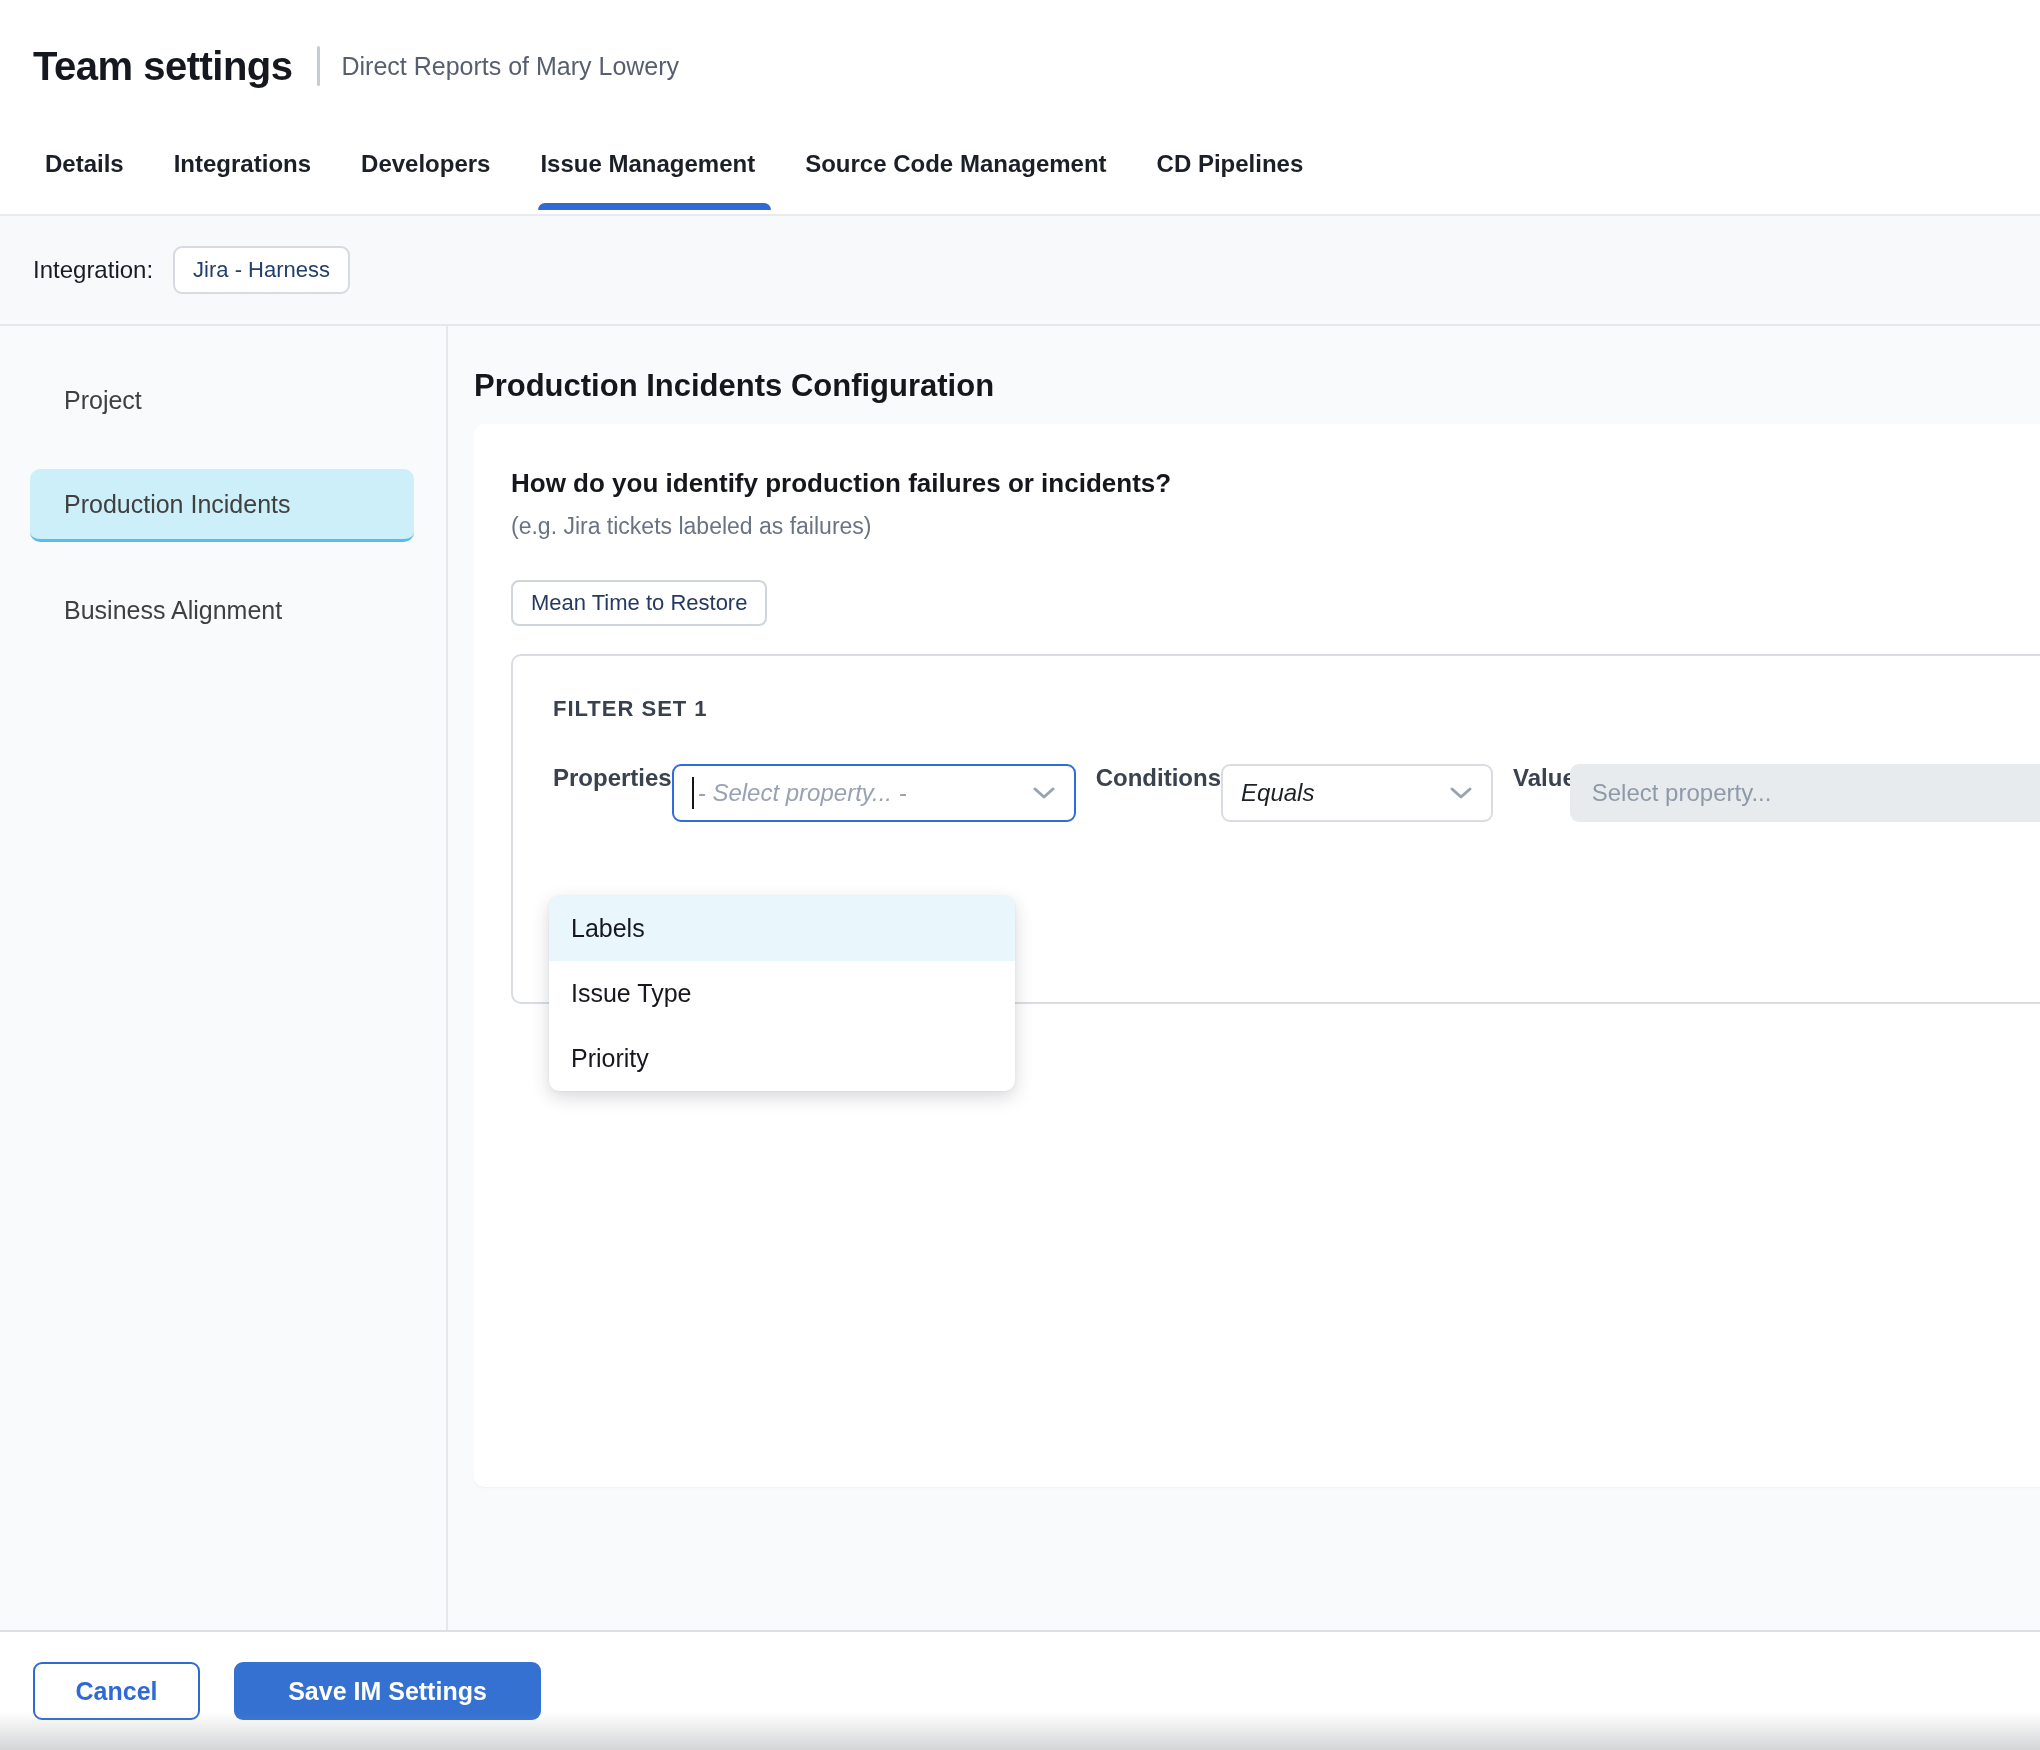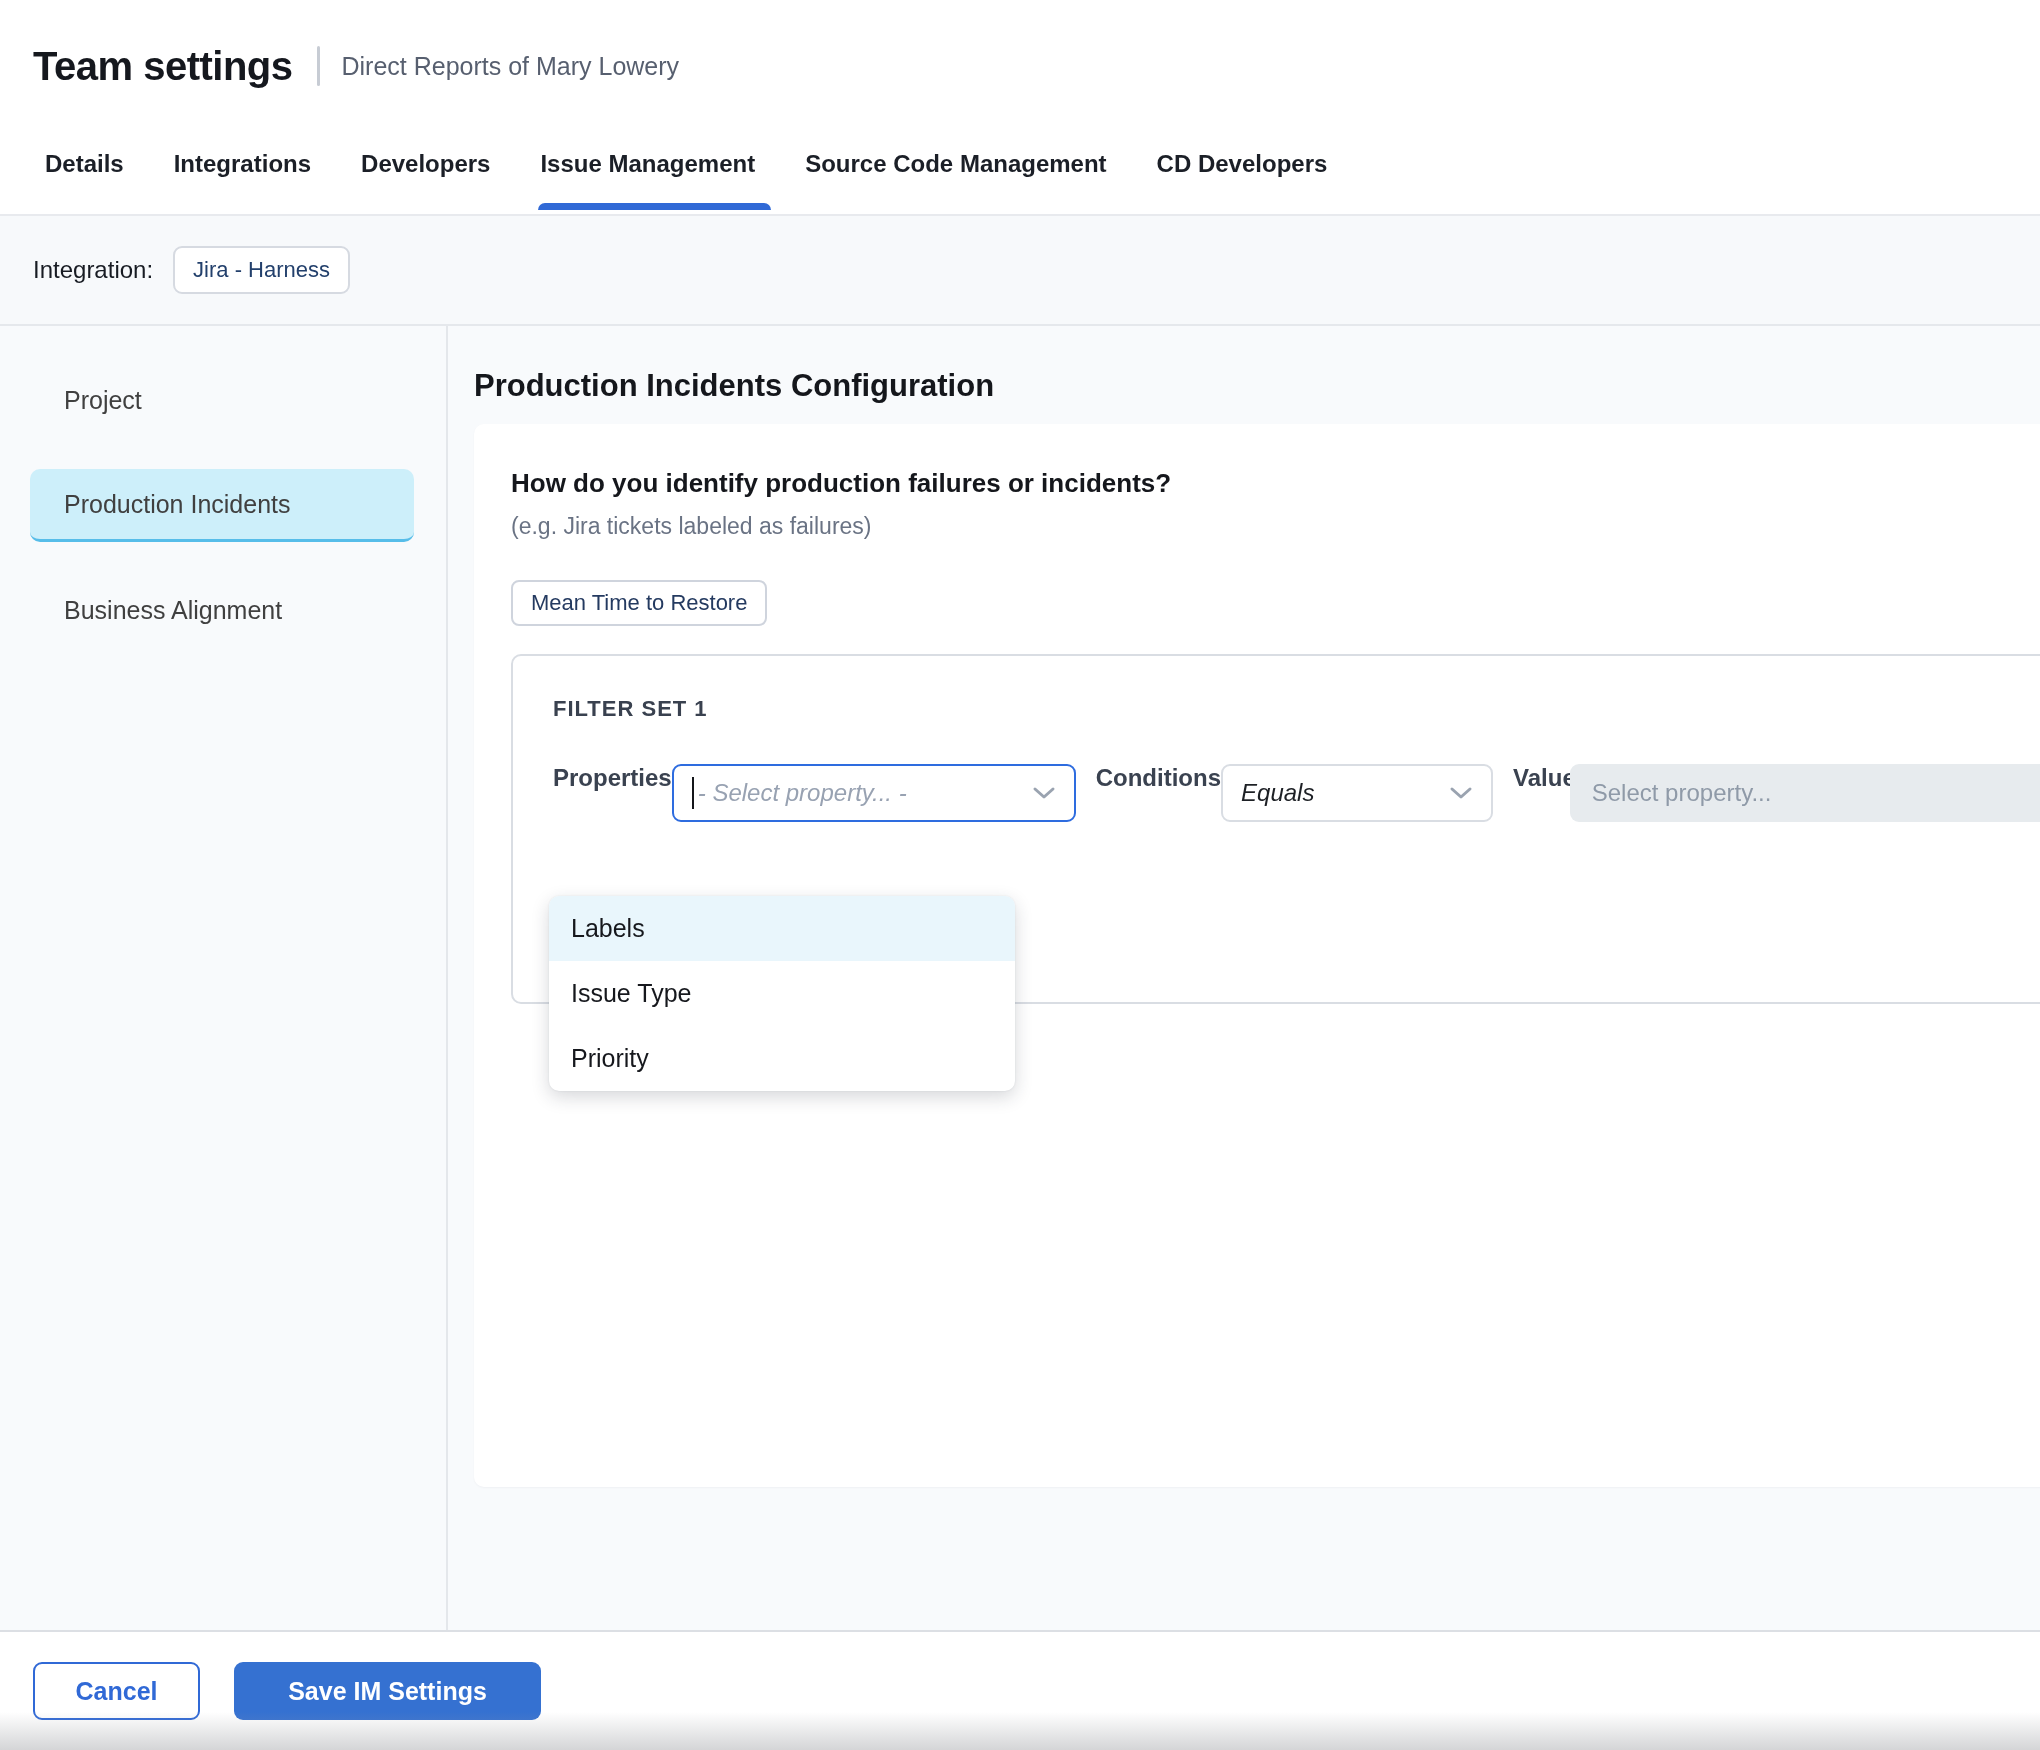--- a/index.html
+++ b/index.html
@@ -83,21 +83,21 @@
   <div class="title-divider"></div>
   <span class="page-subtitle">Direct Reports of Mary Lowery</span>
 </div>
 
 <nav class="tabbar">
   <div class="tab">Details</div>
   <div class="tab">Integrations</div>
   <div class="tab">Developers</div>
   <div class="tab active">Issue Management</div>
   <div class="tab">Source Code Management</div>
-  <div class="tab">CD Developers</div>
+  <div class="tab">CD Pipelines</div>
 </nav>
 
 <div class="integration-bar">
   <span class="integration-label">Integration:</span>
   <span class="integration-badge">Jira - Harness</span>
 </div>
 
 <div class="body">
 
   <aside class="sidebar">

